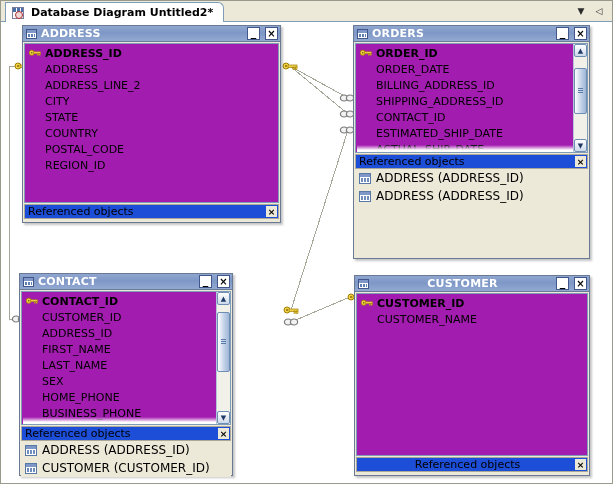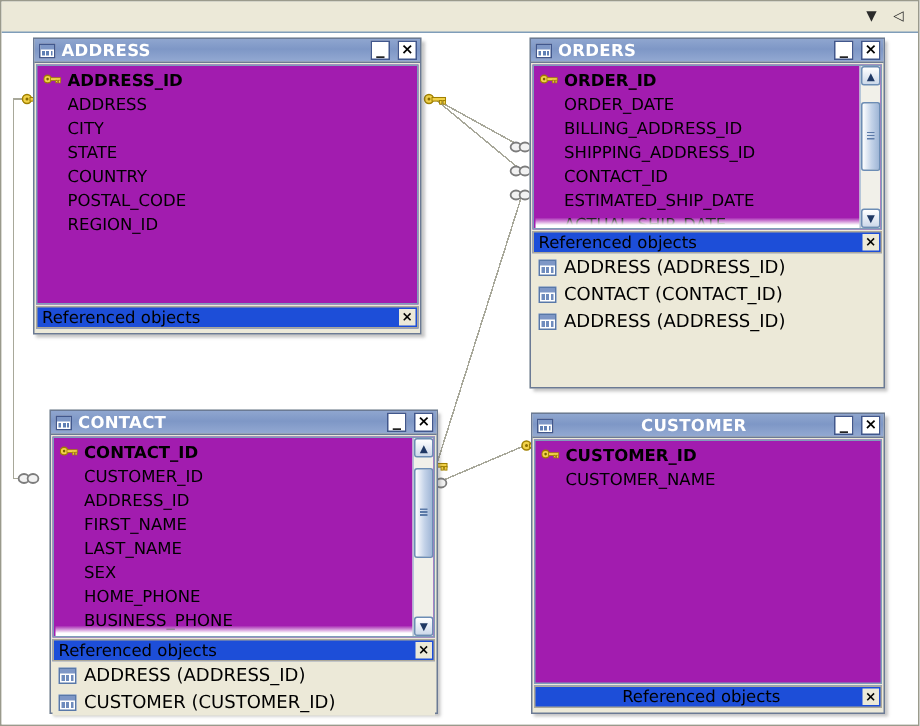--- a/index.html
+++ b/index.html
@@ -107,20 +107,28 @@
 
   .fade{position:absolute;left:1px;right:1px;bottom:0;height:7px;
         background:linear-gradient(to bottom,rgba(255,255,255,0),#ffffff 72%);}
 </style>
 </head>
 <body>
 
 <div id="app">
 
   <div class="tabstrip">
+    <div class="tab">
+      <span class="tabicon">
+        <span class="sheet"></span>
+          <span class="grid"></span>
+          <span class="mag"></span>
+      </span>
+      <span class="tablabel">Database Diagram Untitled2*</span>
+    </div>
     <div class="tabctrl dd">▼</div>
     <div class="tabctrl cl">◁</div>
   </div>
 
   <div class="canvas">
 
     <svg class="links" viewBox="0 0 611 461" preserveAspectRatio="none">
       <g stroke="#a8a89a" stroke-width="1" fill="none" shape-rendering="crispEdges">
 
         <path d="M 289 44 L 347 76"></path>
@@ -183,20 +191,24 @@
                   </svg>
                 </span>
                 <span class="name">ADDRESS_ID</span>
               </div>
               <div class="col ">
                 <span class="kw"></span>
                 <span class="name">ADDRESS</span>
               </div>
               <div class="col ">
                 <span class="kw"></span>
+                <span class="name">ADDRESS_LINE_2</span>
+              </div>
+              <div class="col ">
+                <span class="kw"></span>
                 <span class="name">CITY</span>
               </div>
               <div class="col ">
                 <span class="kw"></span>
                 <span class="name">STATE</span>
               </div>
               <div class="col ">
                 <span class="kw"></span>
                 <span class="name">COUNTRY</span>
               </div>
@@ -275,29 +287,25 @@
             <span class="lbl">Referenced objects</span>
             <span class="x">×</span>
           </div>
           <div class="reflist">
             <div class="refitem">
               <span class="reficon"></span>
               <span>ADDRESS (ADDRESS_ID)</span>
             </div>
             <div class="refitem">
               <span class="reficon"></span>
-              <span>CONTACT (CONTACT_ID)</span>
-            </div>
-            <div class="refitem">
-              <span class="reficon"></span>
               <span>ADDRESS (ADDRESS_ID)</span>
             </div>
           </div>
         </div>
-        <div class="tblwin" style="left: 32px; top: 251px; width: 259px; height: 203px;">
+        <div class="tblwin" style="left: 18px; top: 251px; width: 214px; height: 203px;">
           <div class="titlebar">
             <span class="ticon"></span>
             <span class="ttitle">CONTACT</span>
             <span class="tbtn min">_</span>
             <span class="tbtn">×</span>
           </div>
           <div class="colarea" style="height:134px;">
             <div class="collist">
               <div class="col pk">
                 <span class="kw">

